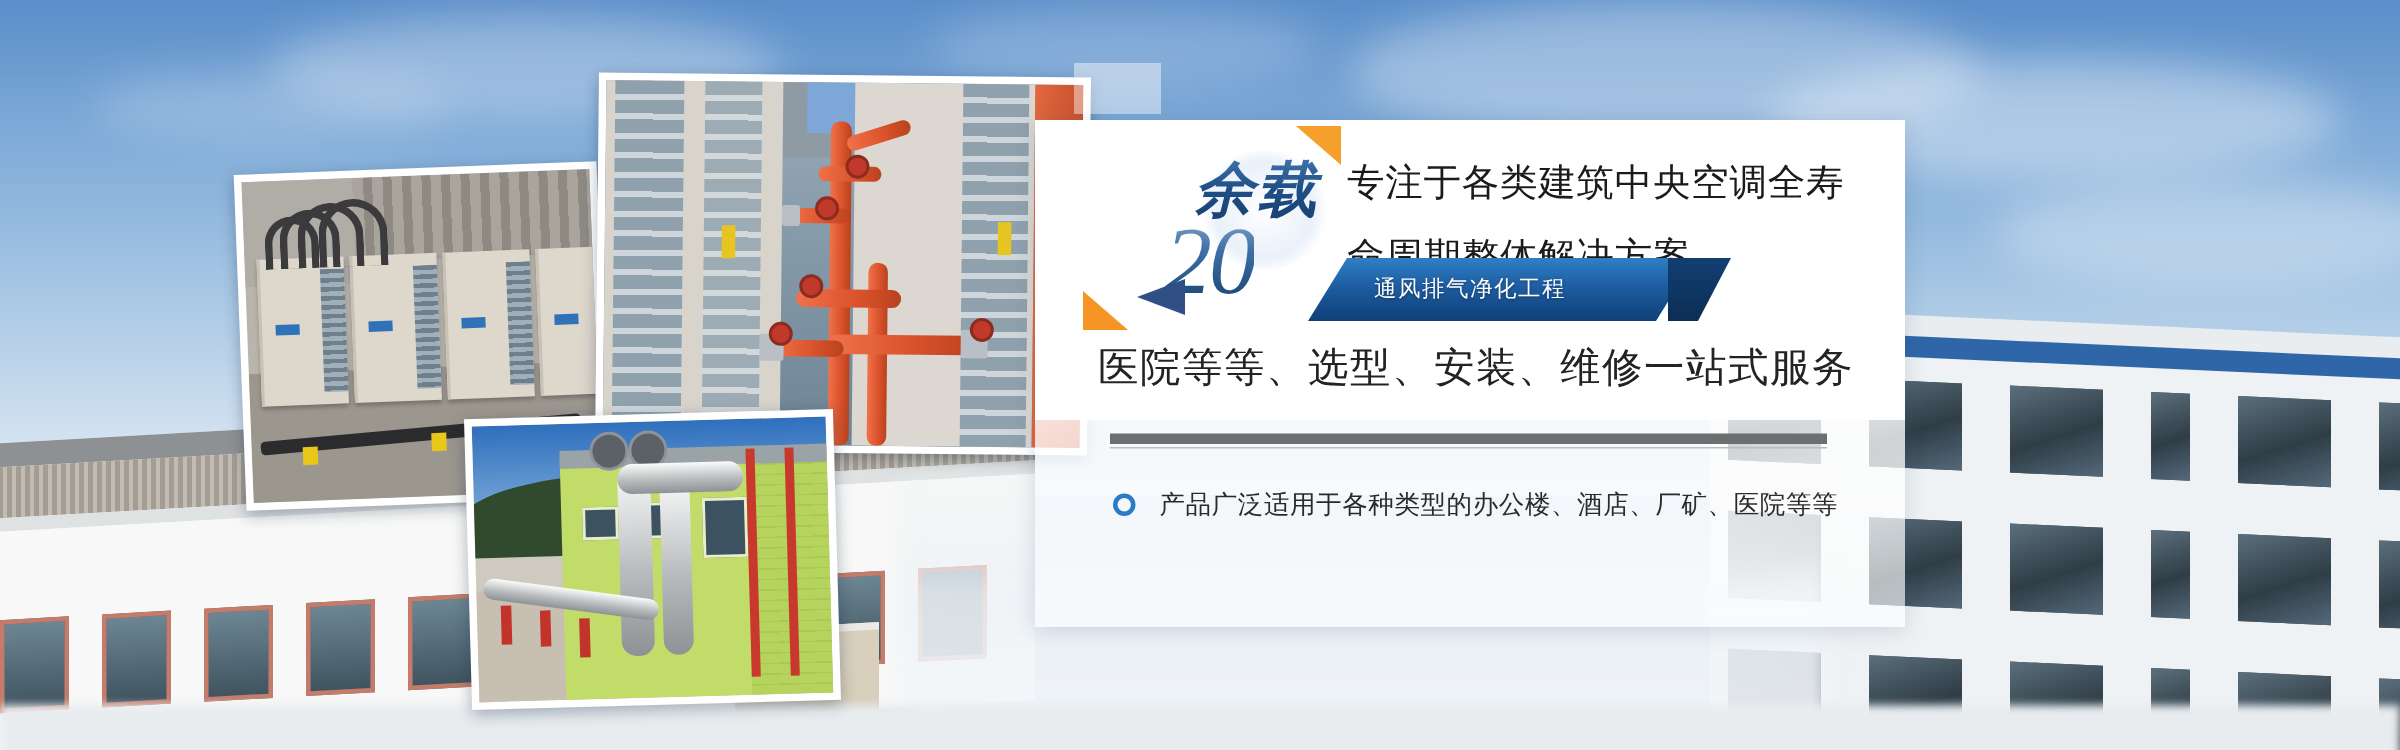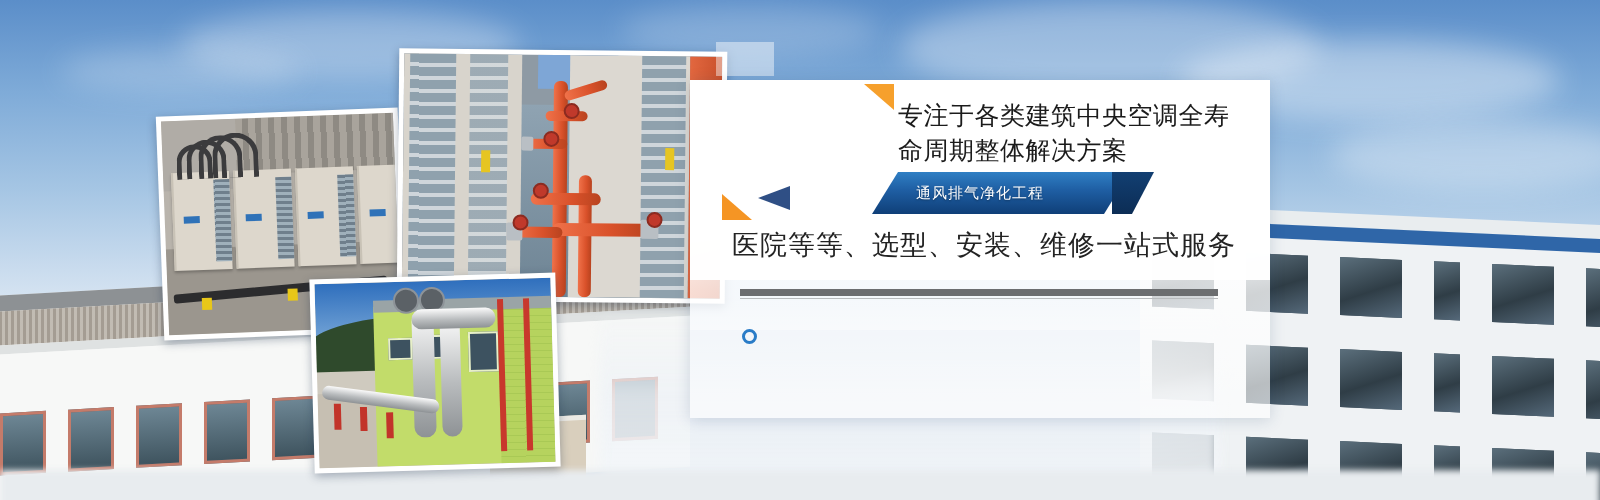--- a/index.html
+++ b/index.html
@@ -144,21 +144,21 @@
     font-size:64px;line-height:64px;font-weight:400;letter-spacing:-2px;
     background:linear-gradient(180deg,#8ba9c9 0%,#3c6fa6 40%,#17406f 100%);
     -webkit-background-clip:text;background-clip:text;color:transparent;
   }
   .arrow-or-tr{position:absolute;left:172px;top:2px;width:34px;height:30px;}
   .arrow-or-bl{position:absolute;left:30px;top:112px;width:34px;height:30px;}
   .arrow-bl-r{position:absolute;left:66px;top:104px;width:36px;height:28px;}
 
   .headline{
     position:absolute;left:208px;top:18px;width:356px;
-    font-size:25px;line-height:35px;color:#1b1b1b;letter-spacing:.5px;font-weight:400;
+    font-size:25px;line-height:49px;color:#1b1b1b;letter-spacing:.5px;font-weight:400;
   }
 
   
   .ribbon{position:absolute;left:182px;top:92px;width:290px;height:42px;}
   .ribbon .body{
     position:absolute;left:0;top:0;width:258px;height:42px;
     background:linear-gradient(180deg,#2f7fc4 0%,#1f5fa4 42%,#0f3f78 100%);
     clip-path:polygon(26px 0,258px 0,232px 42px,0 42px);
   }
   .ribbon .tail{
@@ -343,20 +343,25 @@
       <div class="redpipe" style="left:182px;top:20px;height:152px;"></div>
       <div class="redpipe" style="left:208px;top:20px;height:152px;"></div>
     </div>
   </div>
 
   <div class="deco-sq"></div>
 
   <div class="panel">
     <div class="panel-top"></div>
 
+    <div class="logo">
+      <div class="halo"></div>
+      <div class="cn">余载</div>
+      <div class="num">20</div>
+    </div>
 
     <svg class="arrow-or-tr" viewBox="0 0 34 30">
       <path d="M2 2 L32 2 L32 28 Z" fill="#f6a02c"></path>
     </svg>
     <svg class="arrow-or-bl" viewBox="0 0 34 30">
       <path d="M2 2 L2 28 L32 28 Z" fill="#f59524"></path>
     </svg>
     <svg class="arrow-bl-r" viewBox="0 0 36 28">
       <path d="M34 2 L34 26 L2 14 Z" fill="#2f4f85"></path>
     </svg>
@@ -370,17 +375,18 @@
     </div>
 
     <div class="subline">医院等等、选型、安装、维修一站式服务</div>
 
     <div class="divider"></div>
     <div class="divider2"></div>
 
     <div class="bullets">
       <div class="bl">
         <div class="ring"></div>
+        <div class="t">产品广泛适用于各种类型的办公楼、酒店、厂矿、医院等等</div>
       </div>
     </div>
   </div>
 
 </div>
 
 </body></html>

